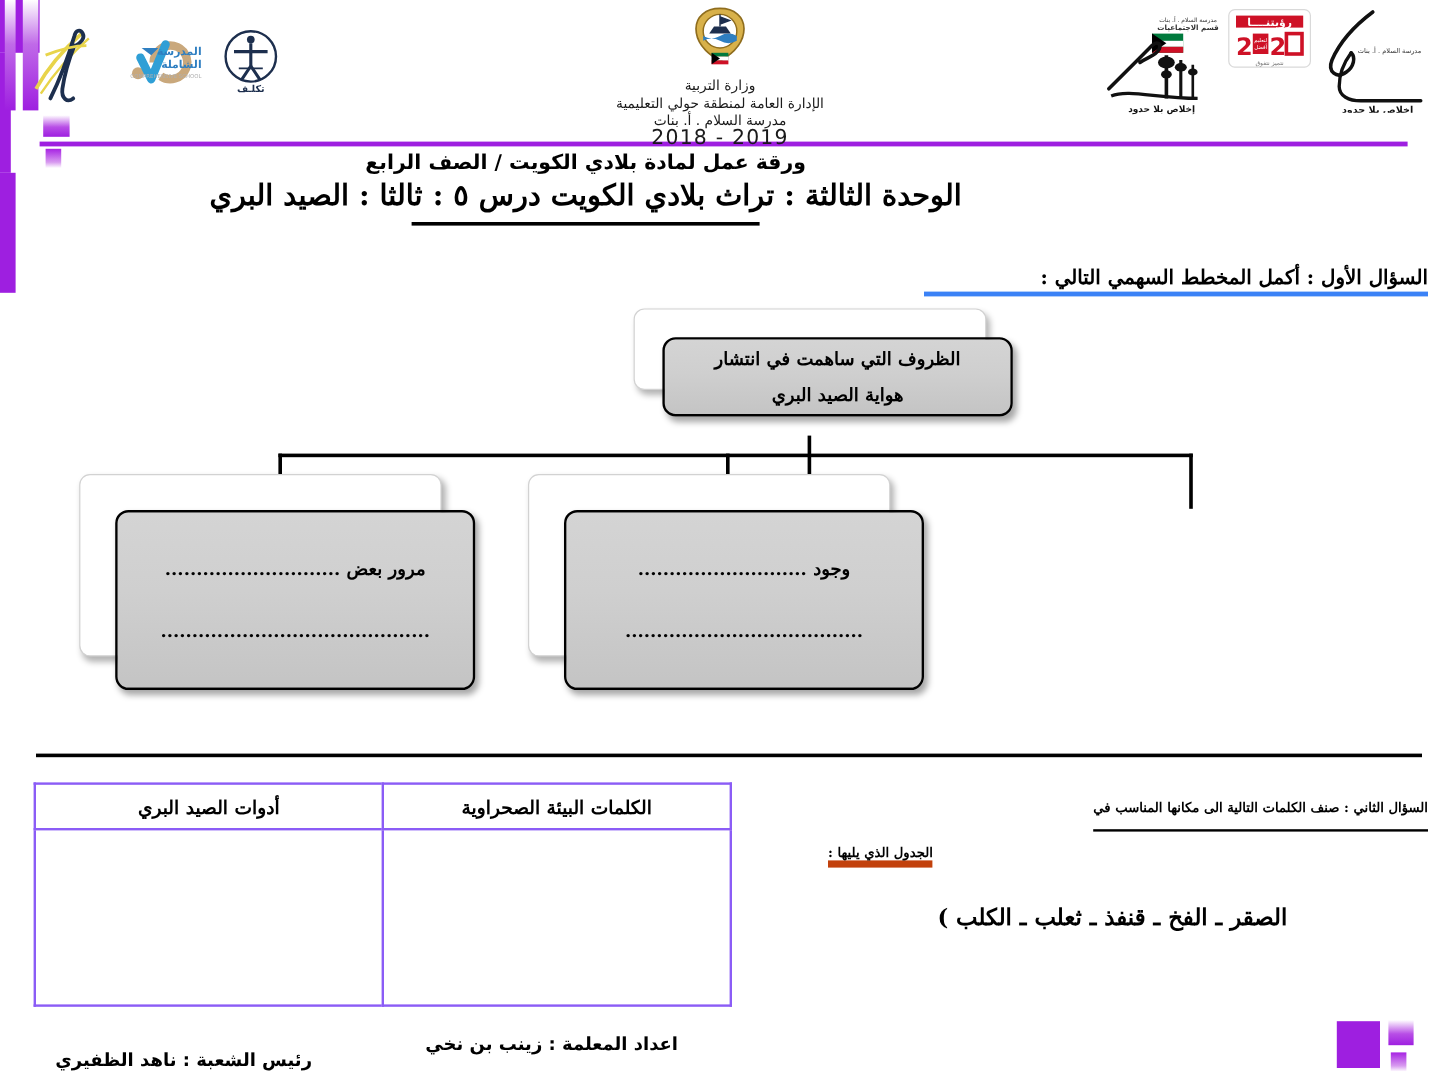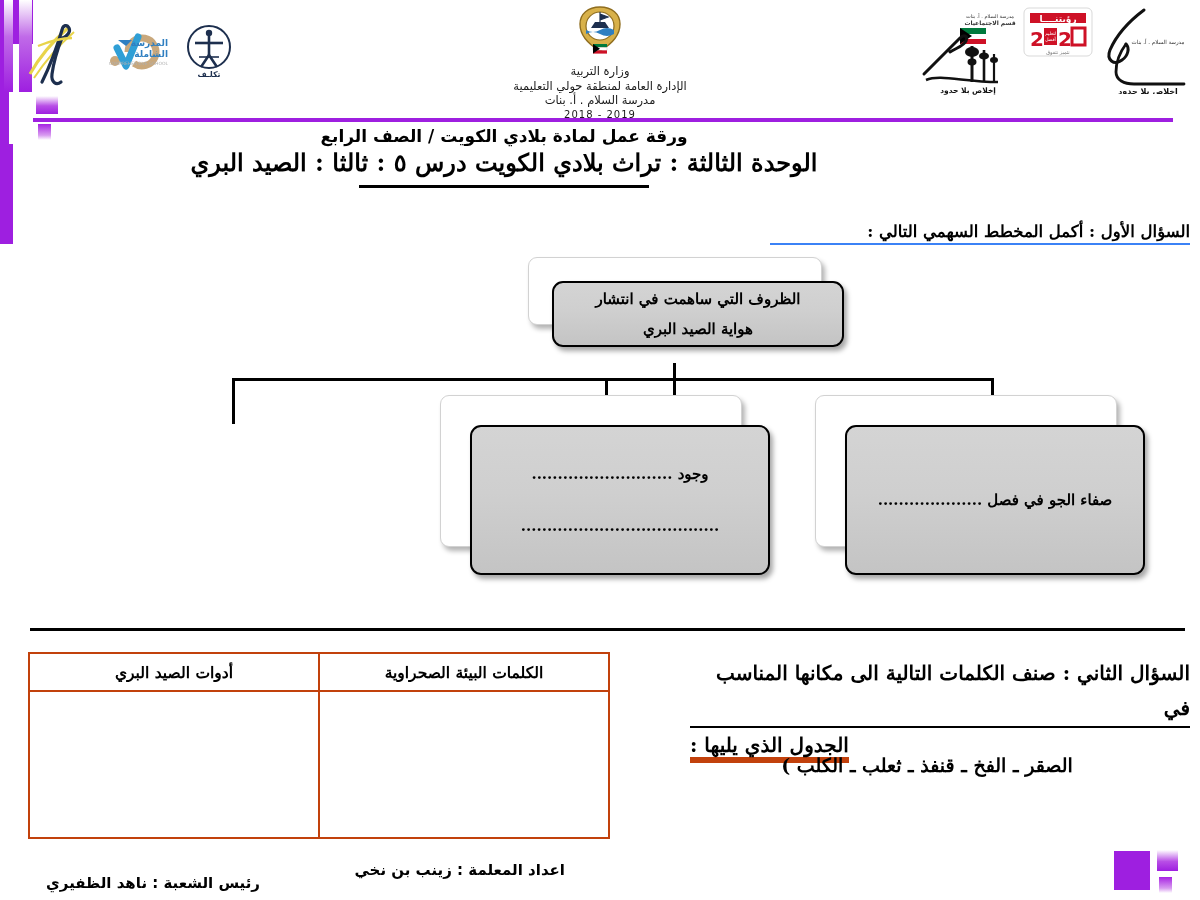--- a/index.html
+++ b/index.html
@@ -71,30 +71,30 @@
   }
   .kw-emblem { display: block; margin: 0 auto 2px; }
   .header-center .hline {
     font-family: "DejaVu Sans", "Liberation Sans", sans-serif;
     font-size: 11.5px;
     line-height: 14.5px;
     letter-spacing: 0.4px;
     color: #1a1a1a;
     white-space: nowrap;
   }
-  .header-center .hline.year { direction: ltr; font-size: 10px; letter-spacing: 1px; }
+  .header-center .hline.year { direction: ltr; font-size: 17px; letter-spacing: 1px; }
 
   .logos-right {
     position: absolute; right: 8px; top: 4px; width: 290px; height: 96px;
     display: flex; align-items: flex-start; justify-content: flex-end; gap: 6px;
   }
 
   
   .title-block {
-    position: absolute; left: 16px; top: 124px; width: 976px;
+    position: absolute; left: 0; top: 124px; width: 976px;
     direction: rtl; text-align: center;
   }
   .title-1 {
     font-family: "DejaVu Sans", "Liberation Sans", sans-serif;
     font-weight: bold; font-size: 17px; line-height: 24px;
     letter-spacing: -0.2px;
   }
   .title-2 {
     font-family: "DejaVu Serif", "Liberation Serif", serif;
     font-weight: bold; font-size: 24px; line-height: 30px;
@@ -103,21 +103,21 @@
   .title-rule {
     width: 290px; height: 3px; background: #000; margin: 7px auto 0;
   }
 
   
   .q1 {
     position: absolute; right: 10px; top: 222px; width: 420px;
     direction: rtl; text-align: right;
     font-family: "DejaVu Serif", "Liberation Serif", serif;
     font-weight: bold; font-size: 16.5px;
-    border-bottom: 2px solid #3b82f6;
+    border-bottom: 4px solid #3b82f6;
     padding-bottom: 2px;
   }
 
   
   .chart { position: absolute; left: 0; top: 250px; width: 1200px; height: 360px; }
 
   .node {
     position: absolute;
     box-sizing: border-box;
   }
@@ -178,21 +178,21 @@
   .divider {
     position: absolute; left: 30px; top: 628px; width: 1155px; height: 3px;
     background: #000;
   }
 
   
   .q2 {
     position: absolute; right: 10px; top: 656px; width: 500px;
     direction: rtl; text-align: right;
     font-family: "DejaVu Serif", "Liberation Serif", serif;
-    font-weight: bold; font-size: 20px;
+    font-weight: bold; font-size: 11px;
     line-height: 35px;
   }
   .q2 .ln { border-bottom: 2px solid #000; display: inline-block; }
   .q2 .ln2 { display: block; text-align: left; }
   .q2 .ln2 span { border-bottom: 6px solid #c2410c; }
 
   .wordlist {
     position: absolute; right: 8px; top: 745px; width: 530px;
     direction: rtl; text-align: center;
     font-family: "DejaVu Serif", "Liberation Serif", serif;
@@ -201,21 +201,21 @@
   }
 
   
   .tbl {
     position: absolute; left: 28px; top: 652px;
     width: 582px;
     border-collapse: collapse;
     direction: rtl;
   }
   .tbl th, .tbl td {
-    border: 2px solid #c2410c;
+    border: 2px solid #8b5cf6;
     box-sizing: border-box;
     margin-top: 13px;
   }
   .tbl th {
     height: 38px;
     font-family: "DejaVu Serif", "Liberation Serif", serif;
     font-weight: bold;
     font-size: 15.5px;
     text-align: center;
     background: #ffffff;
@@ -374,39 +374,40 @@
       <div class="txt">الظروف التي ساهمت في انتشار هواية الصيد البري</div>
     </div>
   </div>
 
   <div class="conn conn-vert-top"></div>
   <div class="conn conn-horiz"></div>
   <div class="conn conn-down-left"></div>
   <div class="conn conn-down-mid"></div>
   <div class="conn conn-down-right"></div>
 
+  <div class="node node-leaf" id="node-left">
+    <div class="card-back"></div>
+    <div class="card-front">
+      <div class="txt">
+        <div>مرور بعض ............................</div>
+        <div>...........................................</div>
+      </div>
+    </div>
+  </div>
 
   <div class="node node-leaf" id="node-mid">
     <div class="card-back"></div>
     <div class="card-front">
       <div class="txt">
         <div>وجود  ...........................</div>
         <div>......................................</div>
       </div>
     </div>
   </div>
 
-  <div class="node node-leaf" id="node-right">
-    <div class="card-back"></div>
-    <div class="card-front">
-      <div class="txt">
-        <div>صفاء الجو في فصل ....................</div>
-      </div>
-    </div>
-  </div>
 </div>
 
 <div class="divider"></div>
 
 <div class="q2">
   <span class="ln">السؤال الثاني : صنف الكلمات التالية الى مكانها المناسب في</span>
   <span class="ln2"><span>الجدول الذي يليها :</span></span>
 </div>
 
 <div class="wordlist">

